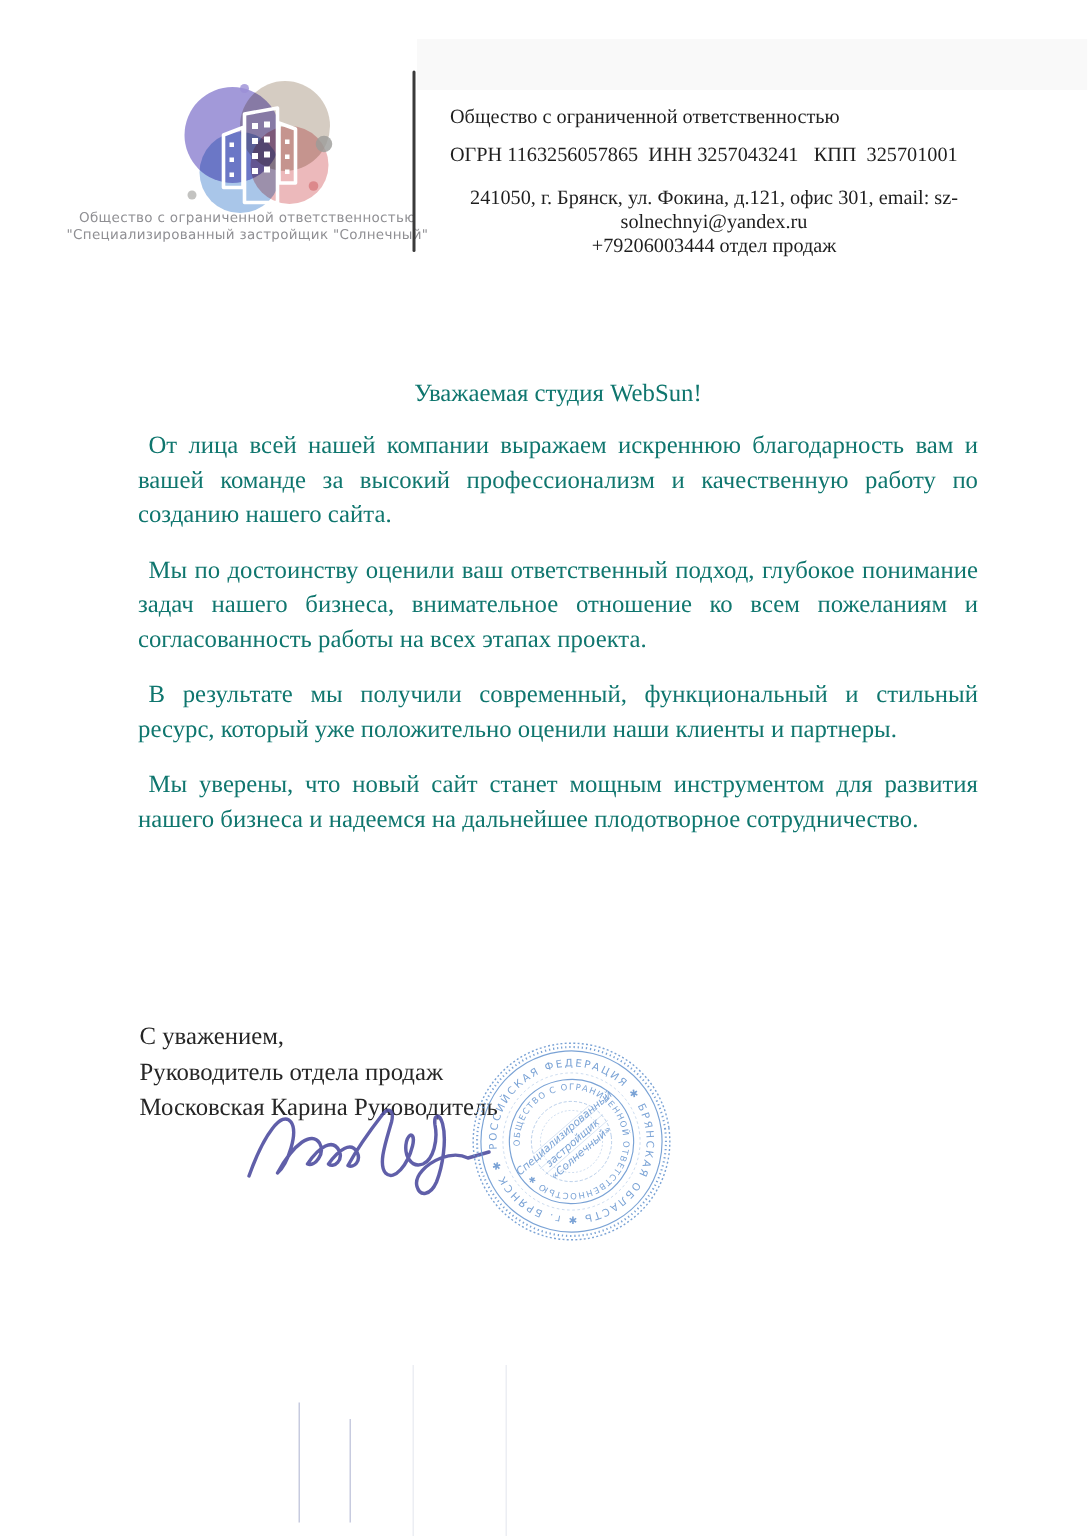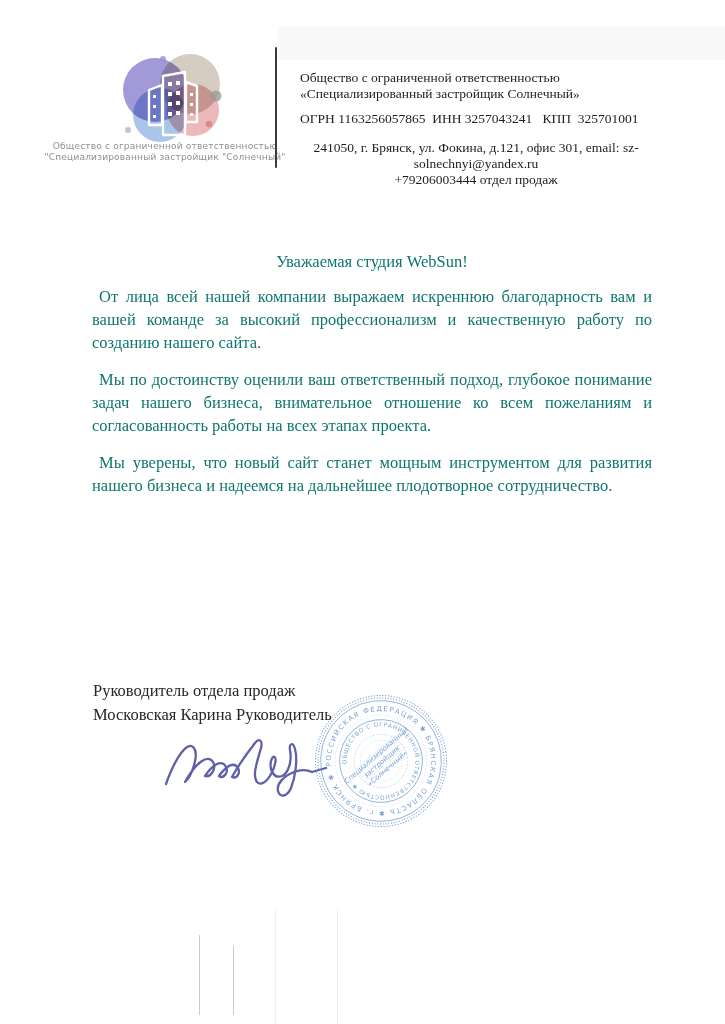--- a/index.html
+++ b/index.html
@@ -107,38 +107,39 @@
   <div class="logo-caption">
     <div>Общество с ограниченной ответственностью</div>
     <div>"Специализированный застройщик "Солнечный"</div>
   </div>
 
   <div class="header-divider"></div>
 
   <div class="company-block">
     <p class="company-name">
       <span>Общество с ограниченной ответственностью</span><br>
-      <span>«Специализированный застройщик Солнечный»</span>
     </p>
     <p class="company-reg">ОГРН 1163256057865  ИНН 3257043241   КПП  325701001</p>
     <p class="company-contact">
       <span>241050, г. Брянск, ул. Фокина, д.121, офис 301, email: sz-</span><br>
       <span>solnechnyi@yandex.ru</span><br>
       <span>+79206003444 отдел продаж</span>
     </p>
   </div>
 
   <div class="letter">
     <p class="salutation">Уважаемая студия WebSun!</p>
     <p class="para">От лица всей нашей компании выражаем искреннюю благодарность вам и вашей команде за высокий профессионализм и качественную работу по созданию нашего сайта.</p>
     <p class="para">Мы по достоинству оценили ваш ответственный подход, глубокое понимание задач нашего бизнеса, внимательное отношение ко всем пожеланиям и согласованность работы на всех этапах проекта.</p>
+    <p class="para">В результате мы получили современный, функциональный и стильный ресурс, который уже положительно оценили наши клиенты и партнеры.</p>
     <p class="para gap-large">Мы уверены, что новый сайт станет мощным инструментом для развития нашего бизнеса и надеемся на дальнейшее плодотворное сотрудничество.</p>
   </div>
 
   <div class="sign-block">
+    <div>С уважением,</div>
     <div>Руководитель отдела продаж</div>
     <div>Московская Карина Руководитель</div>
   </div>
 
   <svg class="signature-svg" width="200" height="75" viewBox="0 0 200 75">
     <path d="M8 58 C18 30 30 14 36 22 C41 29 34 50 27 56 C38 36 50 28 55 36
              C59 43 52 52 47 50 C55 38 64 33 68 41 C71 47 65 53 61 50
              C68 40 76 35 80 42 C83 48 78 53 74 51 C80 40 90 26 97 17
              C101 12 105 14 103 22 C99 36 94 50 99 56 C105 62 114 50 117 38
              C119 30 115 28 113 35 C111 44 116 53 124 50 C131 47 134 34 132 24

